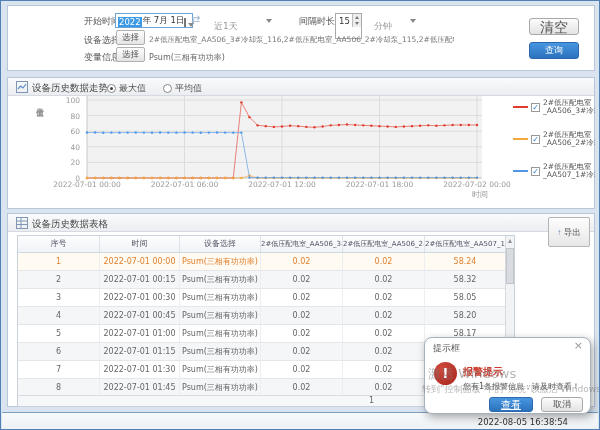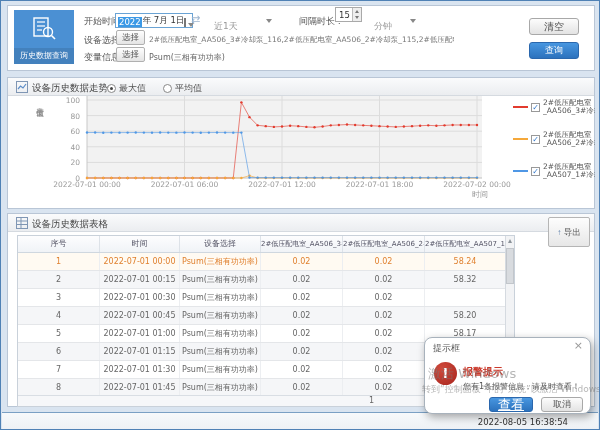--- a/index.html
+++ b/index.html
@@ -15,21 +15,21 @@
   
   .date-input { position:absolute; left:107px; top:7px; width:78px; height:15px; background:#fff; border:1px solid #6aa3d4; display:flex; align-items:flex-end; padding:0 2px; }
   .sel-year { background:#3b99e6; color:#fff; font-size:8.5px; padding:0 1px; }
   .date-rest { font-size:8.5px; color:#333; margin-left:1px; white-space:nowrap; }
   .cal-icon { margin-left:auto; width:9px; height:9px; border:1px solid #777; border-top:3px solid #777; background:#fff; }
   .caret { width:0; height:0; border-left:3px solid transparent; border-right:3px solid transparent; border-top:4px solid #888; display:inline-block; }
   .swap-icon { position:absolute; left:183px; top:7px; font-size:11px; color:#9fb6d0; }
   .range-dd { position:absolute; left:206px; top:8px; width:58px; height:14px; }
   .range-dd span { font-size:9px; color:#999; }
   .range-dd .caret { position:absolute; right:0; top:5px; }
-  .spin-input { position:absolute; left:327px; top:1px; width:27px; height:15px; border:1px solid #a9a9a9; background:#fff; }
+  .spin-input { position:absolute; left:327px; top:7px; width:27px; height:26px; border:1px solid #a9a9a9; background:#fff; }
   .spin-input .val { position:absolute; left:3px; top:2px; font-size:8.5px; color:#333; }
   .spin-btns { position:absolute; right:0; top:0; width:9px; height:13px; background:#eee; border-left:1px solid #bbb; }
   .spin-up { position:absolute; left:2px; top:2px; width:0; height:0; border-left:2.5px solid transparent; border-right:2.5px solid transparent; border-bottom:3px solid #777; }
   .spin-dn { position:absolute; left:2px; bottom:2px; width:0; height:0; border-left:2.5px solid transparent; border-right:2.5px solid transparent; border-top:3px solid #777; }
   .unit-dd { position:absolute; left:366px; top:8px; width:42px; height:14px; }
   .unit-dd span { font-size:9px; color:#999; }
   .unit-dd .caret { position:absolute; right:0; top:5px; }
   .select-btn { position:absolute; width:29px; height:15px; font-size:8.5px; color:#555; text-align:center; line-height:13px; background:linear-gradient(#fefefe,#e4e4e4); border:1px solid #b0b0b0; border-radius:2px; }
   .small-text { position:absolute; font-size:7.5px; color:#777; white-space:nowrap; overflow:hidden; }
   .btn-gray { position:absolute; background:linear-gradient(#fcfcfc,#e3e3e3); border:1px solid #a8a8a8; border-radius:3px; color:#555; text-align:center; }
@@ -68,45 +68,34 @@
   .sb-thumb { position:absolute; left:0; top:12px; width:8px; height:36px; background:#d8dbdf; border:1px solid #c2c6cb; }
   .export-btn { position:absolute; left:540px; top:3px; width:42px; height:30px; background:linear-gradient(#fdfdfd,#e7e7e7); border:1px solid #b5b5b5; border-radius:2px; font-size:8.5px; color:#555; text-align:center; line-height:12px; }
   .export-btn b { color:#5b7ea8; font-weight:normal; font-size:8px; }
   
   .dialog { position:absolute; left:423px; top:336px; width:167px; height:77px; background:#fff; border:1px solid #a8b2bc; border-radius:8px; box-shadow:2px 3px 8px rgba(0,0,0,0.35); z-index:40; }
   .dlg-title { position:absolute; left:8px; top:4px; font-size:9px; color:#555; }
   .dlg-close { position:absolute; right:7px; top:1px; font-size:11px; color:#999; }
   .dlg-icon { position:absolute; left:9px; top:24px; width:23px; height:23px; border-radius:50%; background:radial-gradient(circle at 35% 30%,#d04a3c,#a8251d); color:#fff; font-weight:bold; font-size:14px; text-align:center; line-height:22px; }
   .dlg-alert { position:absolute; left:38px; top:27px; font-size:10px; font-weight:bold; color:#cb3a2c; }
   .dlg-msg { position:absolute; left:38px; top:43px; font-size:8px; color:#555; white-space:nowrap; }
-  .dlg-view { left:64px; top:59px; width:44px; height:15px; font-size:13px; line-height:14px;text-decoration:underline; }
+  .dlg-view { left:64px; top:59px; width:44px; height:15px; font-size:10px; line-height:14px;text-decoration:underline; }
   .dlg-cancel { left:116px; top:59px; width:42px; height:15px; font-size:9px; line-height:13px; }
   
   .wm { position:absolute; z-index:50; color:rgba(120,120,120,0.55); pointer-events:none; white-space:nowrap; }
   
   .statusbar { position:absolute; left:1px; top:411px; width:596px; height:17px; background:linear-gradient(#f7f9fb,#eef1f5); border-top:1px solid #7aa0c4; }
   .statusbar span { position:absolute; right:30px; top:4px; font-size:8.5px; color:#333; }
 </style>
 </head>
 <body>
 
 <div id="screen">
 
   <div class="panel" style="left:6px;top:4px;width:588px;height:66px;">
-    <div class="side-badge">
-      <svg width="26" height="26" viewBox="0 0 26 26">
-        <rect x="3" y="2" width="14" height="18" fill="none" stroke="#fff" stroke-width="1.4"></rect>
-        <line x1="6" y1="6" x2="14" y2="6" stroke="#fff" stroke-width="1.2"></line>
-        <line x1="6" y1="10" x2="14" y2="10" stroke="#fff" stroke-width="1.2"></line>
-        <line x1="6" y1="14" x2="11" y2="14" stroke="#fff" stroke-width="1.2"></line>
-        <circle cx="17" cy="16" r="4.5" fill="none" stroke="#fff" stroke-width="1.4"></circle>
-        <line x1="20.5" y1="19.5" x2="24" y2="23" stroke="#fff" stroke-width="1.6"></line>
-      </svg>
-      <div class="side-badge-label">历史数据查询</div>
-    </div>
 
     <span class="flabel" style="left:76px;top:9px;">开始时间:</span>
     <div class="date-input">
       <span class="sel-year">2022</span>
       <span class="date-rest">年 7月 1日</span>
       <span class="cal-icon"></span>
       <span class="caret" style="margin-left:2px;"></span>
     </div>
     <span class="swap-icon">⇄</span>
     <div class="range-dd">
@@ -127,21 +116,21 @@
     </div>
 
     <span class="flabel" style="left:76px;top:28px;">设备选择:</span>
     <button class="select-btn" style="left:108px;top:24px;">选择</button>
     <span class="small-text" style="left:141px;top:29px;width:305px;">2#低压配电室_AA506_3#冷却泵_116,2#低压配电室_AA506_2#冷却泵_115,2#低压配电室_AA507_1#冷却泵_117</span>
 
     <span class="flabel" style="left:76px;top:45px;">变量信息:</span>
     <button class="select-btn" style="left:108px;top:41px;">选择</button>
     <span class="small-text" style="left:141px;top:46px;width:200px;font-size:8px;color:#666;">Psum(三相有功功率)</span>
 
-    <button class="btn-gray" style="left:521px;top:12px;width:50px;height:17px;font-size:10px;">清空</button>
+    <button class="btn-gray" style="left:521px;top:12px;width:50px;height:17px;font-size:14px;">清空</button>
     <button class="btn-blue" style="left:521px;top:36px;width:50px;height:17px;font-size:9px;">查询</button>
   </div>
 
   <div class="panel" style="left:6px;top:76px;width:588px;height:132px;">
     <div class="sec-head">
       <svg class="sec-icon" width="12" height="12" viewBox="0 0 12 12">
         <rect x="0.5" y="0.5" width="11" height="11" fill="none" stroke="#7f96b4" stroke-width="1"></rect>
         <polyline points="2,8 4.5,5 7,7 10,3" fill="none" stroke="#5b8cc8" stroke-width="1.2"></polyline>
       </svg>
       <span class="sec-title">设备历史数据走势</span>
@@ -389,20 +378,21 @@
             <div class="tcell c3">0.02</div>
             <div class="tcell c4">0.02</div>
             <div class="tcell c5">58.32</div>
           </div>
           <div class="trow">
             <div class="tcell c0">3</div>
             <div class="tcell c1">2022-07-01 00:30</div>
             <div class="tcell c2">Psum(三相有功功率)</div>
             <div class="tcell c3">0.02</div>
             <div class="tcell c4">0.02</div>
+            <div class="tcell c5">58.05</div>
           </div>
           <div class="trow alt">
             <div class="tcell c0">4</div>
             <div class="tcell c1">2022-07-01 00:45</div>
             <div class="tcell c2">Psum(三相有功功率)</div>
             <div class="tcell c3">0.02</div>
             <div class="tcell c4">0.02</div>
             <div class="tcell c5">58.20</div>
           </div>
           <div class="trow">

